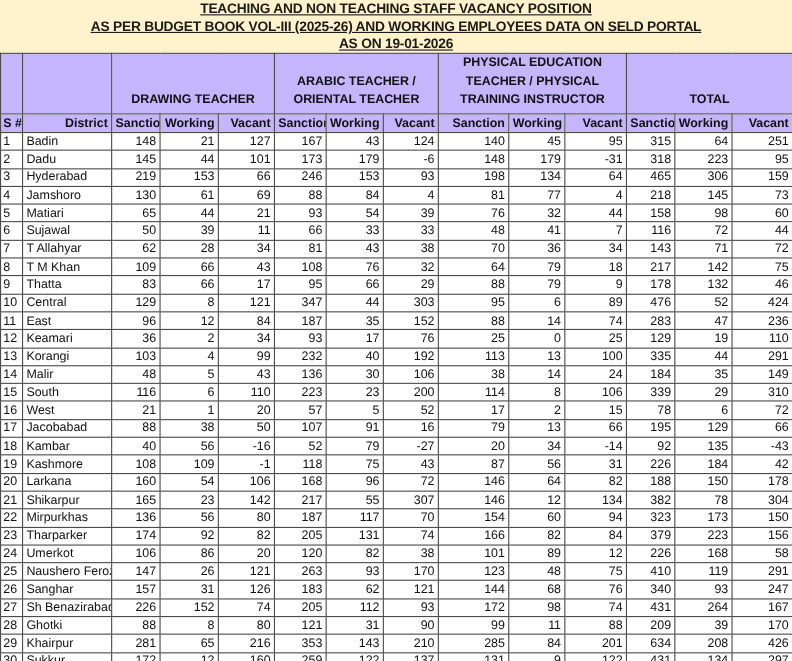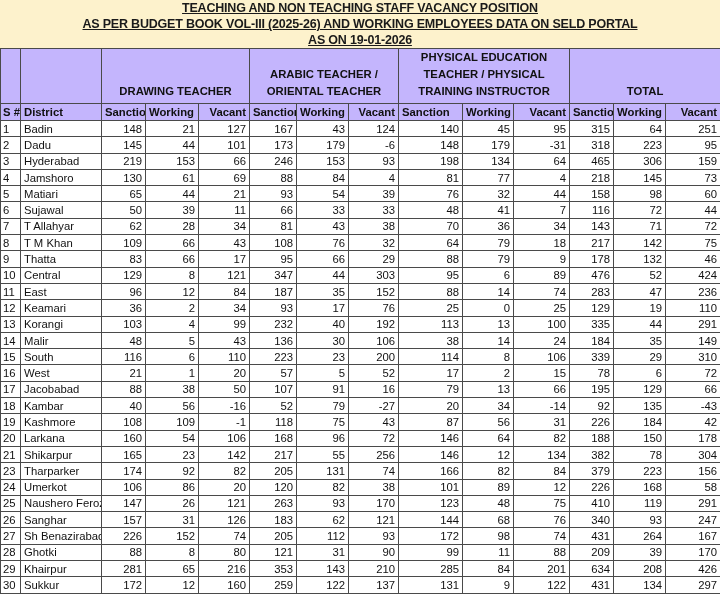--- a/index.html
+++ b/index.html
@@ -3,21 +3,21 @@
 <meta charset="utf-8">
 <style>
   html, body { margin: 0; padding: 0; background: #ffffff; }
   body { width: 720px; height: 601px; overflow: hidden; font-family: "Liberation Sans", sans-serif; color: #111; }
   .title-band { background: #fdf2cc; height: 48px; text-align: center; }
   .title-line { font-size: 12.5px; font-weight: bold; text-decoration: underline; line-height: 16px; letter-spacing: -0.2px; color: #1a1a1a; }
   table { border-collapse: collapse; table-layout: fixed; width: 720px; font-size: 11.3px; }
   td, th { border: 1px solid #4a4a4a; padding: 0 3px; height: 15.3px; line-height: 14px; white-space: nowrap; overflow: hidden; }
   th { background: #c4b5fd; font-weight: bold; font-size: 11.3px; }
   th.group { height: 50px; vertical-align: bottom; text-align: center; padding-bottom: 3px; line-height: 17px; white-space: normal; }
-  th.sub { text-align: left; height: 16px; }
+  th.sub { text-align: right; height: 16px; }
   th.sub.right { text-align: right; }
   td.num { text-align: right; }
   td.sn { text-align: left; padding-left: 2px; }
   td.dist { text-align: left; margin-left: 11px; }
 </style>
 </head>
 <body>
 
 <div class="title-band">
   <div class="title-line">TEACHING AND NON TEACHING STAFF VACANCY POSITION</div>
@@ -390,27 +390,43 @@
         <td class="num">178</td>
       </tr>
       <tr>
         <td class="sn">21</td>
         <td class="dist">Shikarpur</td>
         <td class="num">165</td>
         <td class="num">23</td>
         <td class="num">142</td>
         <td class="num">217</td>
         <td class="num">55</td>
-        <td class="num">256</td>
+        <td class="num">307</td>
         <td class="num">146</td>
         <td class="num">12</td>
         <td class="num">134</td>
         <td class="num">382</td>
         <td class="num">78</td>
         <td class="num">304</td>
+      </tr>
+      <tr>
+        <td class="sn">22</td>
+        <td class="dist">Mirpurkhas</td>
+        <td class="num">136</td>
+        <td class="num">56</td>
+        <td class="num">80</td>
+        <td class="num">187</td>
+        <td class="num">117</td>
+        <td class="num">70</td>
+        <td class="num">154</td>
+        <td class="num">60</td>
+        <td class="num">94</td>
+        <td class="num">323</td>
+        <td class="num">173</td>
+        <td class="num">150</td>
       </tr>
       <tr>
         <td class="sn">23</td>
         <td class="dist">Tharparker</td>
         <td class="num">174</td>
         <td class="num">92</td>
         <td class="num">82</td>
         <td class="num">205</td>
         <td class="num">131</td>
         <td class="num">74</td>

